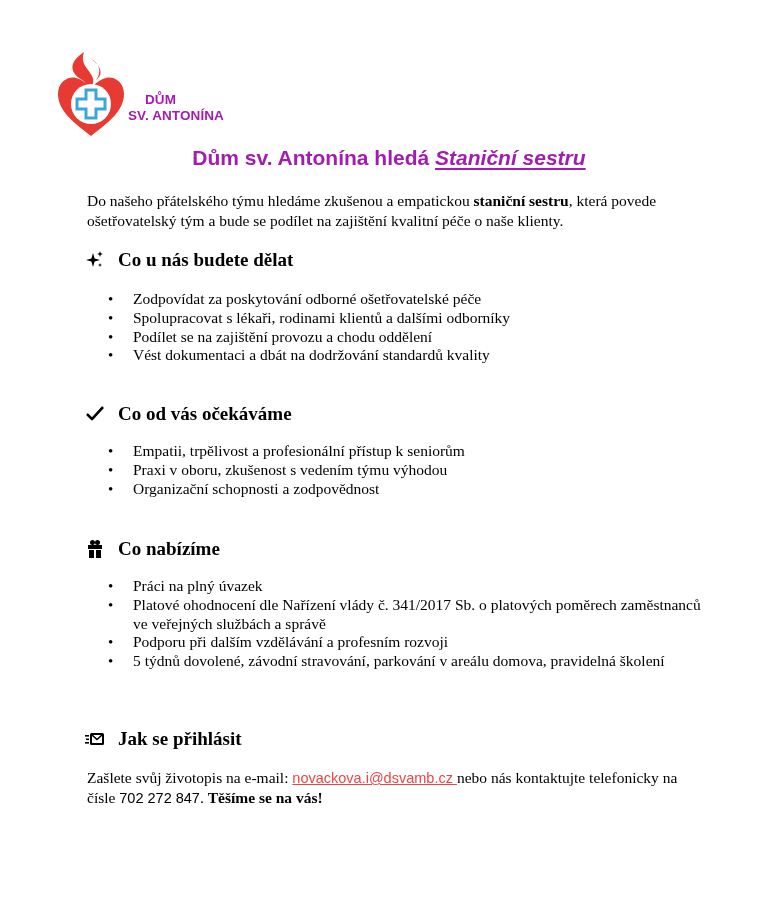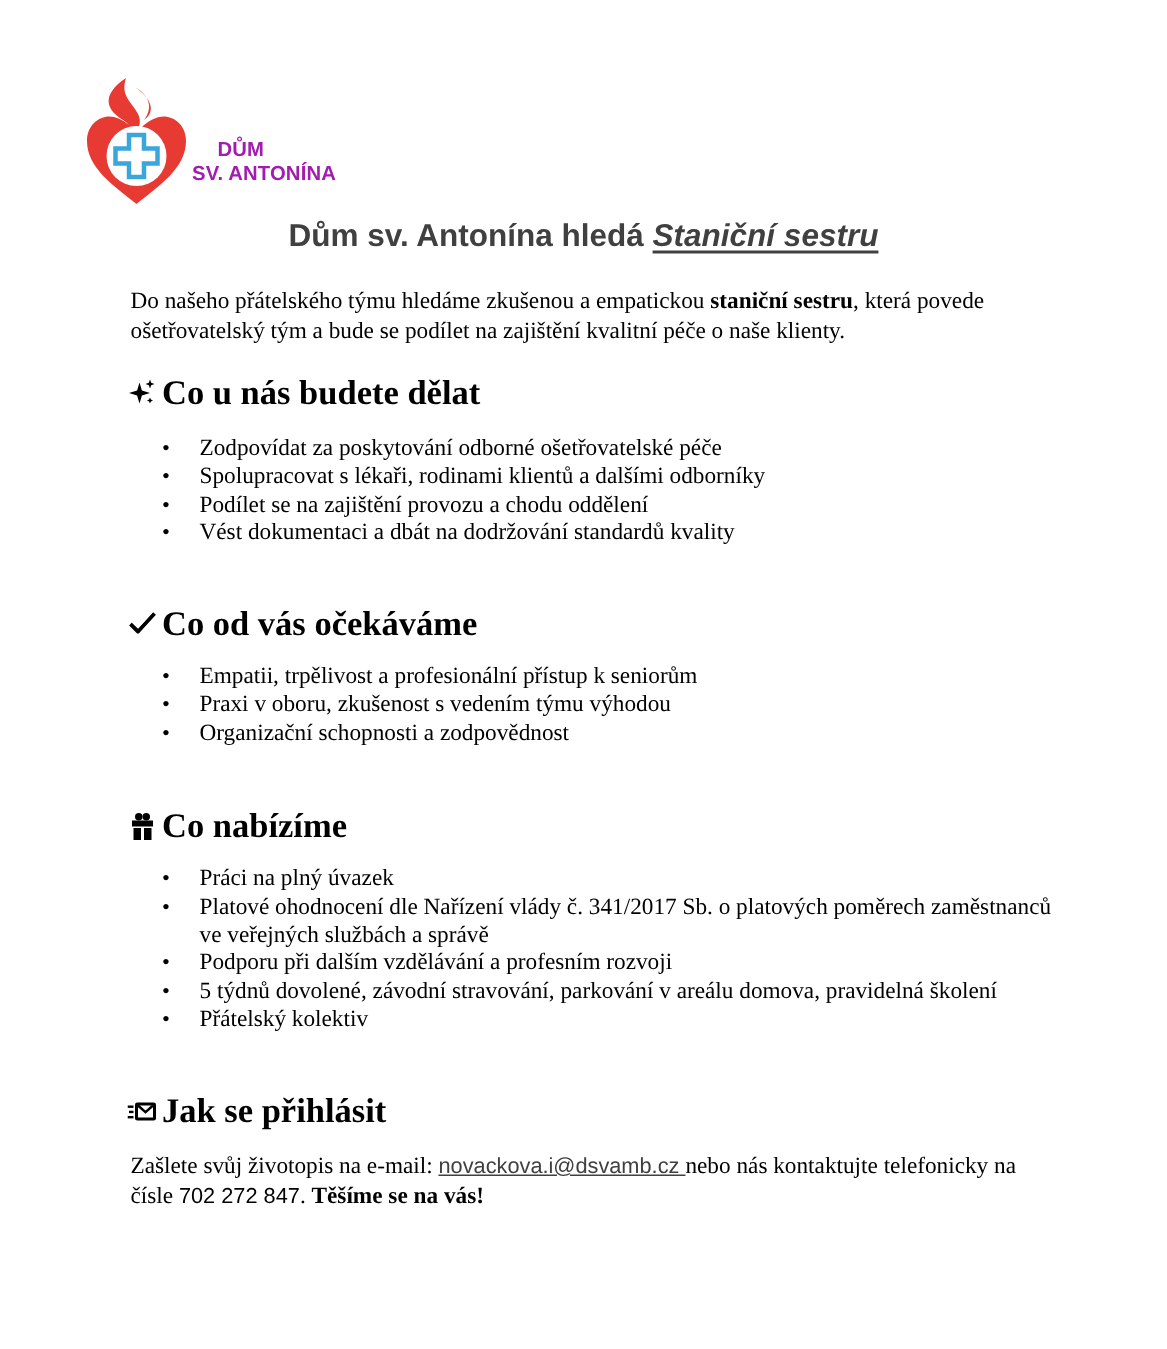--- a/index.html
+++ b/index.html
@@ -4,30 +4,30 @@
 <style>
   html, body { margin: 0; padding: 0; background: #ffffff; }
   body { width: 778px; height: 899px; position: relative; overflow: hidden;
          font-family: "Liberation Serif", serif; color: #000; }
   .logo { position: absolute; left: 56px; top: 50px; width: 170px; height: 90px; }
   .logo svg { position: absolute; left: 0; top: 0; }
   .logo-text { position: absolute; left: 72px; top: 42px; font-family: "Liberation Sans", sans-serif;
                font-weight: bold; font-size: 13.5px; line-height: 16px; color: #a21caf; letter-spacing: 0.1px; }
   .logo-text .l1 { padding-left: 17px; }
   .title { position: absolute; left: 0; width: 778px; top: 146px; text-align: center;
-           font-family: "Liberation Sans", sans-serif; font-weight: bold; font-size: 21px; color: #404040; }
+           font-family: "Liberation Sans", sans-serif; font-weight: bold; font-size: 21px; color: #a21caf; }
   .title .em { font-style: italic; text-decoration: underline; text-decoration-thickness: 2px; text-underline-offset: 3px; }
   .intro { position: absolute; left: 87px; top: 191px; width: 610px; font-size: 15.5px; line-height: 19.5px; }
-  .h { position: absolute; left: 85px; font-weight: bold; font-size: 23px; display: flex; align-items: center; gap: 3px; }
+  .h { position: absolute; left: 85px; font-weight: bold; font-size: 19px; display: flex; align-items: center; gap: 13px; }
   .h svg { display: block; }
   ul { position: absolute; left: 108px; margin: 0; padding: 0; list-style: none; width: 600px; }
   li { position: relative; padding-left: 25px; font-size: 15.5px; line-height: 18.8px; }
   li::before { content: "•"; position: absolute; left: 0; top: 0; font-size: 15px; }
   .contact { position: absolute; left: 87px; top: 768px; width: 620px; font-size: 15.5px; line-height: 20px; }
-  .contact a { color: #404040; text-decoration: underline; font-family: "Liberation Sans", sans-serif; font-size: 14.5px; }
+  .contact a { color: #ef4444; text-decoration: underline; font-family: "Liberation Sans", sans-serif; font-size: 14.5px; }
   .sans { font-family: "Liberation Sans", sans-serif; font-size: 14.5px; }
 </style>
 </head>
 <body>
 
 <div class="logo">
   <svg width="70" height="88" viewBox="0 0 70 88">
 
     <path d="M28 2 C10 14 16 24 26 30 C34 35 30 40 24 42 C34 42 40 34 36 26 C32 18 24 14 28 2 Z" fill="#e63a32"></path>
     <path d="M34 8 C44 14 46 22 40 30 C46 26 48 18 34 8 Z" fill="#e63a32"></path>
@@ -87,21 +87,20 @@
     <rect x="4" y="11" width="5" height="8" fill="#000"></rect>
     <rect x="11" y="11" width="5" height="8" fill="#000"></rect>
   </svg>
   <span>Co nabízíme</span>
 </div>
 <ul style="top:577px;">
   <li>Práci na plný úvazek</li>
   <li>Platové ohodnocení dle Nařízení vlády č. 341/2017 Sb. o platových poměrech zaměstnanců ve veřejných službách a správě</li>
   <li>Podporu při dalším vzdělávání a profesním rozvoji</li>
   <li>5 týdnů dovolené, závodní stravování, parkování v areálu domova, pravidelná školení</li>
-  <li>Přátelský kolektiv</li>
 </ul>
 
 <div class="h" style="top:728px;">
   <svg width="20" height="16" viewBox="0 0 20 16">
     <rect x="0" y="4" width="4" height="1.6" fill="#000"></rect>
     <rect x="1" y="7.5" width="3" height="1.6" fill="#000"></rect>
     <rect x="0" y="11" width="4" height="1.6" fill="#000"></rect>
     <rect x="5" y="2" width="14" height="12" rx="1.5" fill="#000"></rect>
     <rect x="7" y="4" width="10" height="8" fill="#fff"></rect>
     <path d="M7 4 L12 8.5 L17 4" fill="none" stroke="#000" stroke-width="1.6"></path>

